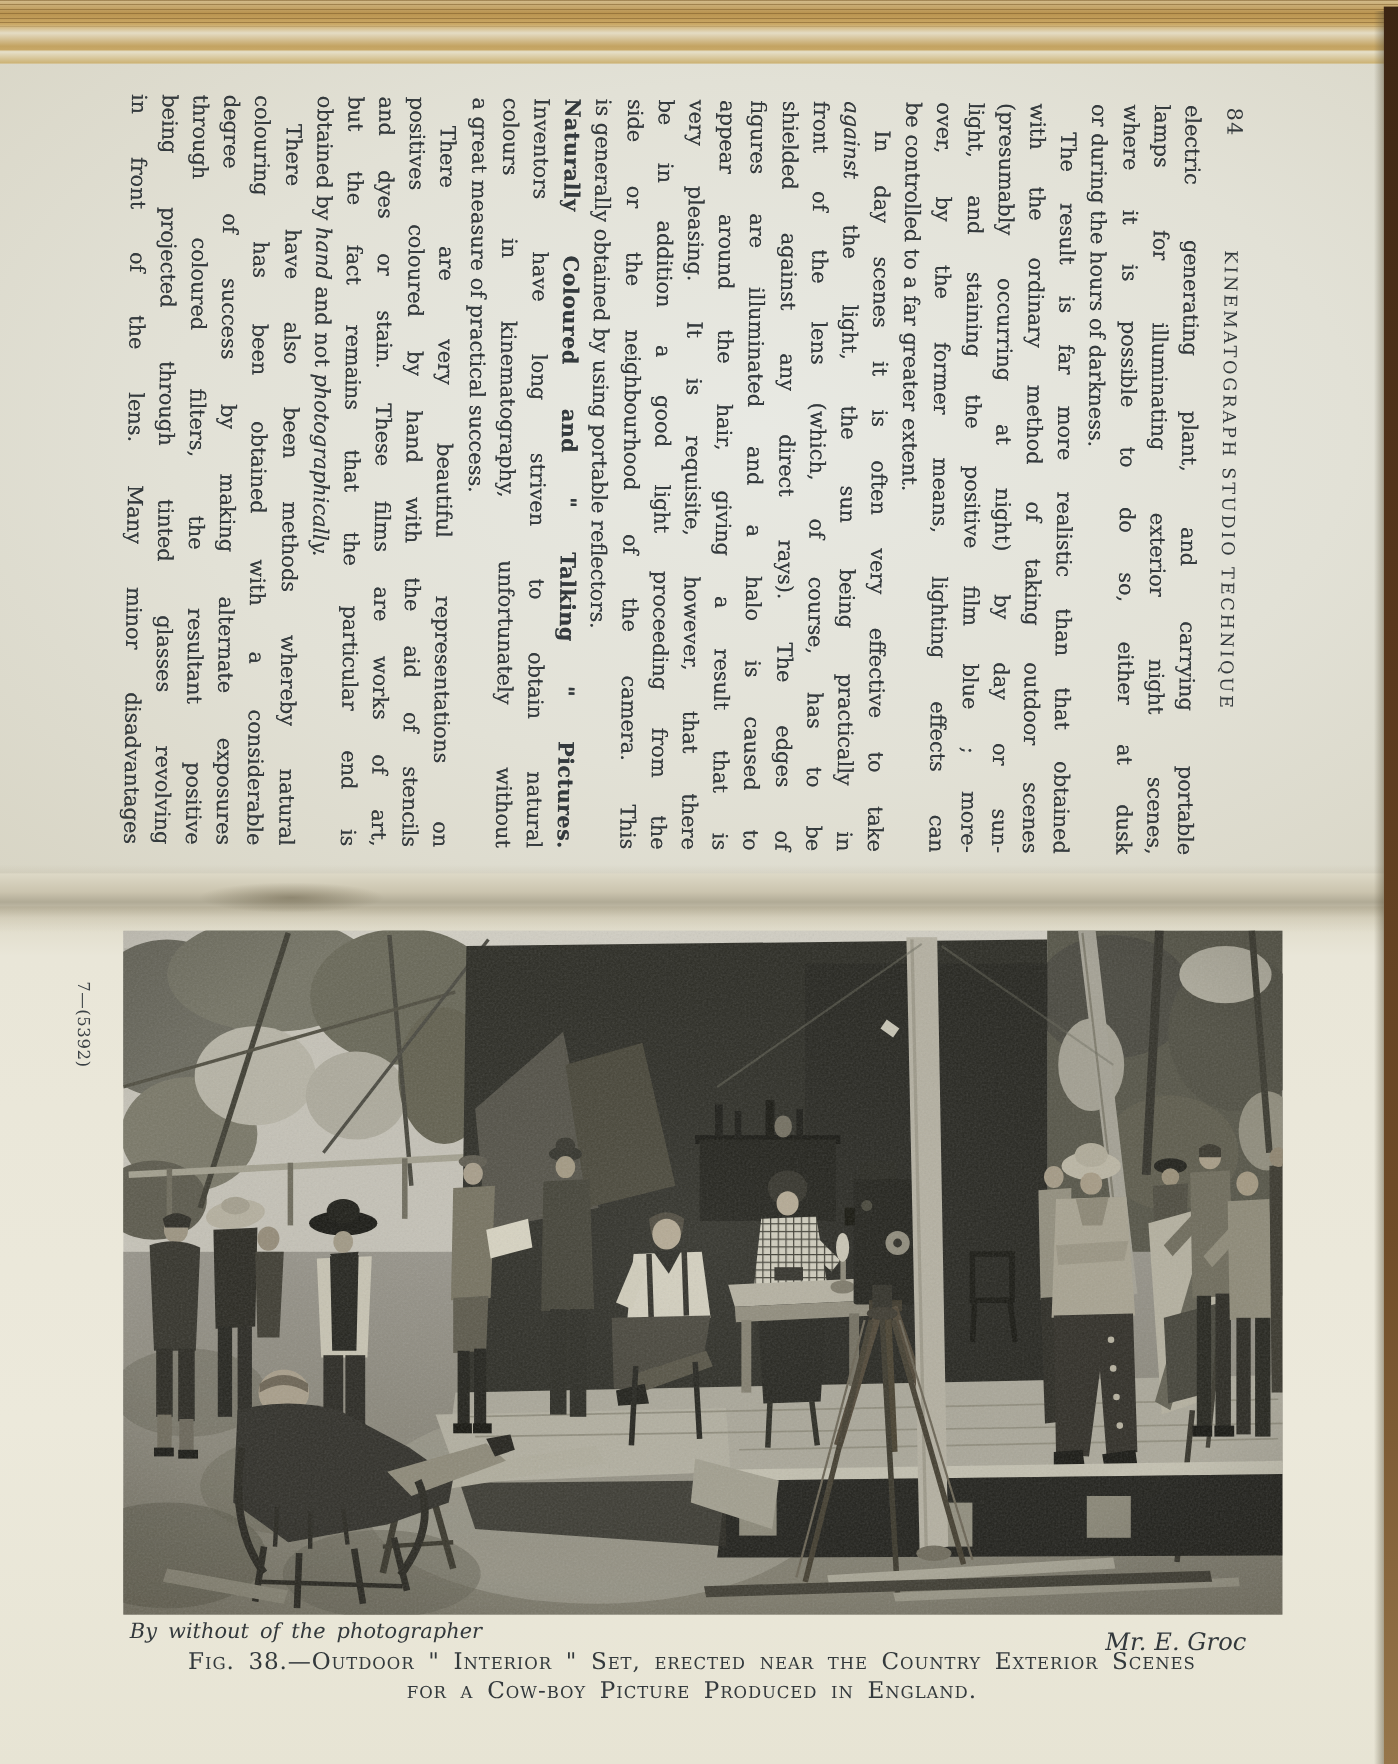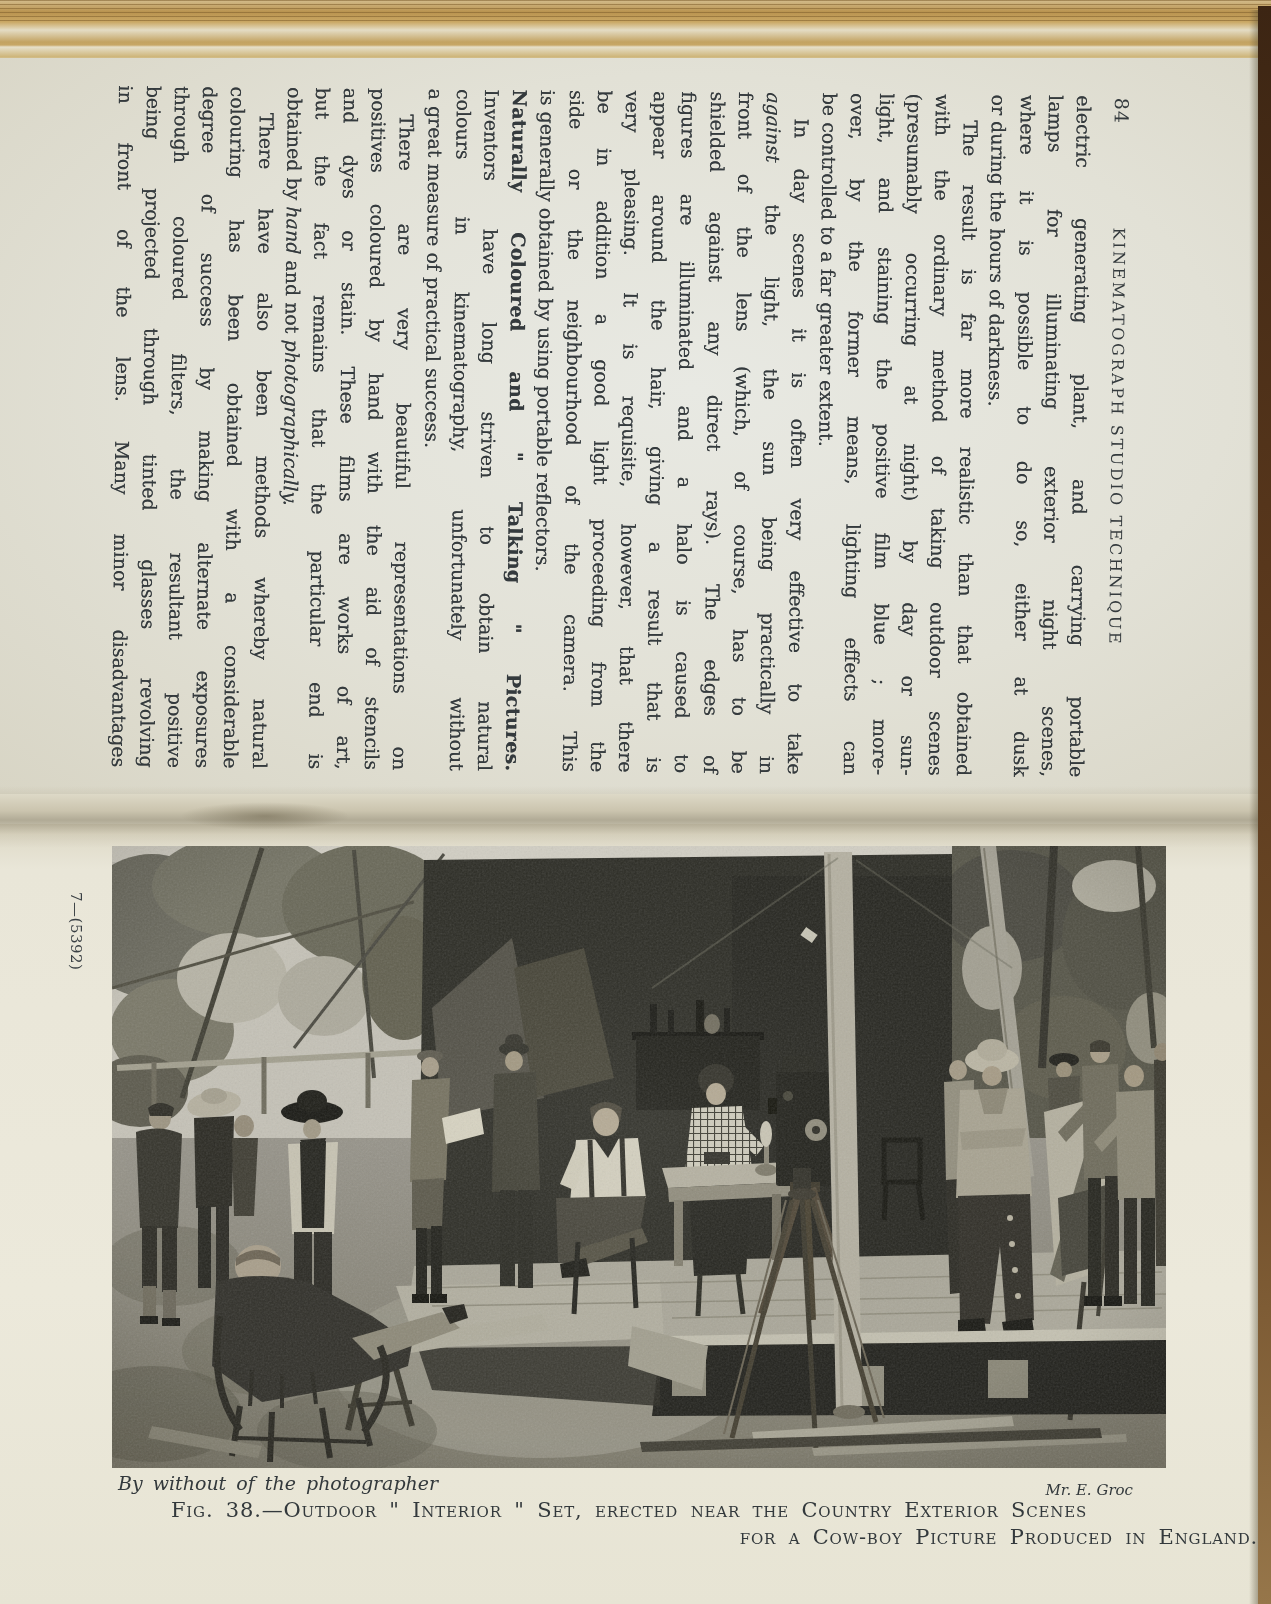--- a/index.html
+++ b/index.html
@@ -40,25 +40,25 @@
 
   .sig-mark{position:absolute;left:85px;top:892px;width:102px;height:28px;
     transform:rotate(90deg);transform-origin:0 0;font-size:15px;color:#3a4044;letter-spacing:.5px;}
 
   
   .photo{position:absolute;left:112px;top:846px;width:1054px;height:622px;}
   .photo svg{display:block;width:100%;height:100%;}
 
   
   .credit-left{position:absolute;left:118px;top:1472px;font-style:italic;font-size:19px;color:#33393c;word-spacing:4px;}
-  .credit-right{position:absolute;right:138px;top:1481px;font-style:italic;font-size:15px;color:#33393c;}
+  .credit-right{position:absolute;right:138px;top:1481px;font-style:italic;font-size:22px;color:#33393c;}
   .cap{position:absolute;left:0;width:1258px;text-align:center;color:#33393c;
     font-variant:small-caps;font-size:21px;letter-spacing:.8px;word-spacing:5px;}
   .cap1{top:1498px;}
-  .cap2{top:1525px;text-align:right;}
+  .cap2{top:1525px;}
 </style>
 </head>
 <body>
 
 <div class="scene">
 
   <div class="top-edge"></div>
   <div class="page-upper"></div>
   <div class="page-lower"></div>
   <div class="fold"></div>

